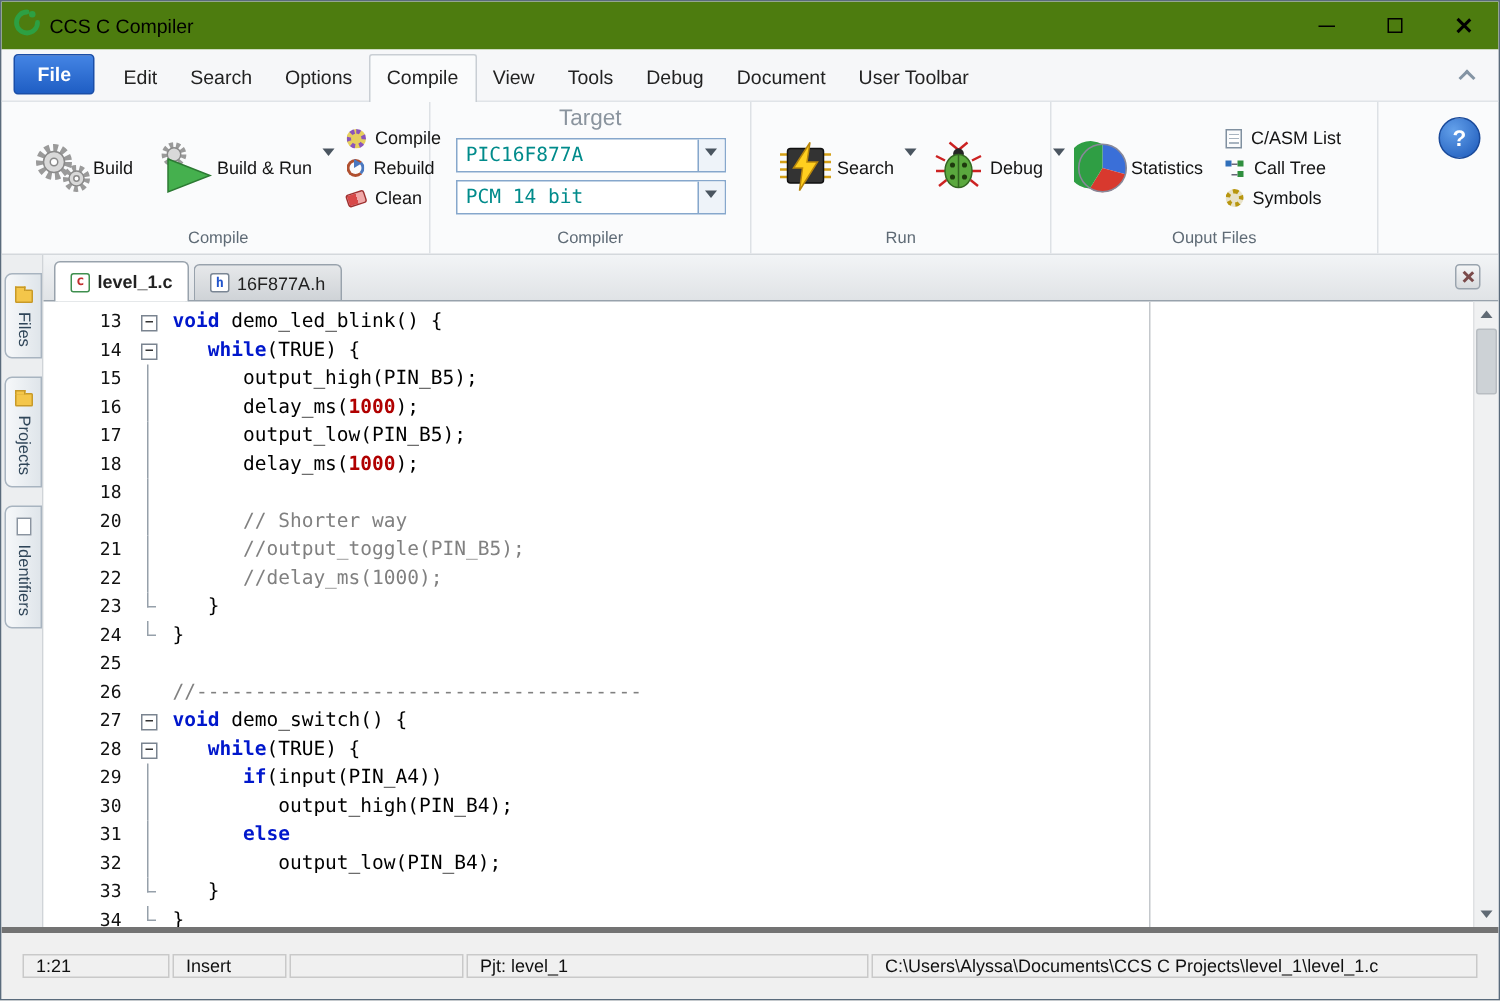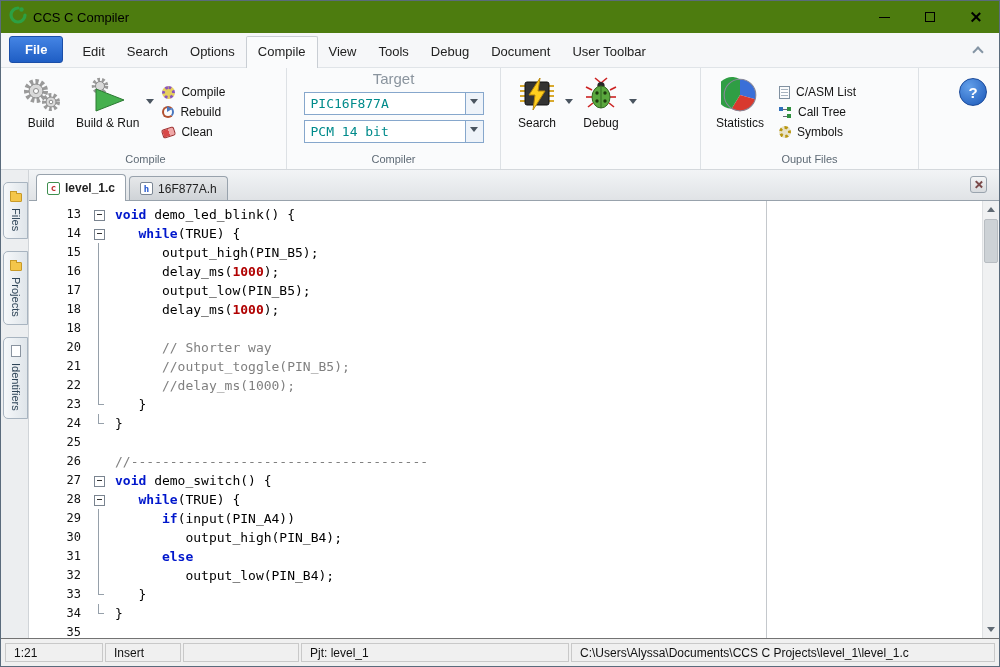--- a/index.html
+++ b/index.html
@@ -24,21 +24,21 @@
   .menu-item { font-size:13px; color:#222; padding:7px 11px 8px; white-space:nowrap; }
   .menu-item.active { background:#fafbfc; border:1px solid #c9ced4; border-bottom:none; border-radius:2px 2px 0 0; margin-bottom:-1px; padding-bottom:9px; }
   .menu-chevron { position:absolute; right:12px; top:11px; width:18px; height:14px; display:flex; justify-content:center; }
   .chev-up { width:8px; height:8px; border-top:2px solid #8494a4; border-right:2px solid #8494a4; transform:rotate(-45deg); margin-top:4px; }
 
   
   .ribbon { flex:0 0 102px; background:#fafbfc; display:flex; border-bottom:1px solid #d4d8dc; padding-left:4px; }
   .rgroup { display:flex; flex-direction:column; border-right:1px solid #dde1e5; }
   .rgroup-content { flex:1; display:flex; padding:4px 8px 0; }
   .rgroup-label { text-align:center; font-size:11px; color:#5e6a75; padding:1px 0 4px; }
-  .big-btn { display:flex; flex-direction:column; align-items:center; padding:2px 7px; border-radius:3px; }
+  .big-btn { display:flex; flex-direction:row; align-items:center; padding:2px 7px; border-radius:3px; }
   .big-btn .bicon { height:42px; display:flex; align-items:center; }
   .blabel { font-size:12px; color:#141414; white-space:nowrap; }
   .caret-down { width:0; height:0; border:4px solid transparent; border-top:5px solid #4a5560; }
   .drop-arrow { align-self:flex-start; margin-top:32px; }
   .small-col { display:flex; flex-direction:column; justify-content:center; gap:6px; margin-left:8px; }
   .small-btn { display:flex; align-items:center; gap:6px; font-size:12px; color:#141414; white-space:nowrap; }
 
   
   .icon-gear-purple { width:13px; height:13px; border-radius:50%; border:3px dotted #8a55bb; background:#e6cf5e; }
   .icon-rebuild { width:12px; height:12px; border-radius:50%; border:2px solid #b05030; border-right-color:#4a78c0; position:relative; }
@@ -99,21 +99,21 @@
   .vdivider { position:absolute; left:737px; top:0; bottom:0; width:1px; background:#c4c8cc; }
 
   .vscroll { position:absolute; right:0; top:0; bottom:0; width:17px; background:#f0f1f2; border-left:1px solid #dfe1e3; }
   .scroll-arrow { position:absolute; left:0; right:0; height:16px; display:flex; align-items:center; justify-content:center; }
   .scroll-arrow.up { top:0; } .scroll-arrow.down { bottom:0; }
   .tri-up { width:0; height:0; border:4px solid transparent; border-bottom:5px solid #606a74; margin-bottom:3px; }
   .tri-down { width:0; height:0; border:4px solid transparent; border-top:5px solid #606a74; margin-top:3px; }
   .scroll-thumb { position:absolute; left:1px; right:1px; top:18px; height:44px; background:#cdd2d6; border:1px solid #b8bdc2; border-radius:2px; }
 
   
-  .statusbar { flex:0 0 28px; background:#f0f0f0; border-top:1px solid #737373; display:flex; align-items:stretch; padding:4px; gap:2px; font-size:12px; }
+  .statusbar { flex:0 0 28px; background:#f0f0f0; border-top:4px solid #737373; display:flex; align-items:stretch; padding:14px; gap:2px; font-size:12px; }
   .sb-cell { border:1px solid #c9c9c9; display:flex; align-items:center; padding:0 8px; color:#111; white-space:nowrap; overflow:hidden; }
   .sb-cursor { flex:0 0 98px; } .sb-mode { flex:0 0 76px; } .sb-blank { flex:0 0 116px; }
   .sb-project { flex:0 0 268px; } .sb-path { flex:1; }
 </style>
 </head>
 <body>
 
 <div class="window">
 
   <div class="titlebar">
@@ -261,20 +261,21 @@
               <circle cx="17" cy="17" r="1.7" fill="#1e3a0e"></circle>
                 <circle cx="25" cy="17" r="1.7" fill="#1e3a0e"></circle>
               <circle cx="17" cy="25" r="1.7" fill="#1e3a0e"></circle>
                 <circle cx="25" cy="25" r="1.7" fill="#1e3a0e"></circle>
             </svg>
           </span>
           <span class="blabel">Debug</span>
         </div>
         <span class="drop-arrow"><i class="caret-down"></i></span>
       </div>
+      <div class="rgroup-label">Run</div>
     </div>
 
     <div class="rgroup" style="width:218px">
       <div class="rgroup-content">
         <div class="big-btn">
           <span class="bicon">
             <svg width="38" height="38" viewBox="0 0 36 36">
               <path d="M18,18 L18,3 A15,15 0 0 1 32.5,22 Z" fill="#3a6fd8"></path>
               <path d="M18,18 L32.5,22 A15,15 0 0 1 10,31 Z" fill="#d8392e"></path>
               <path d="M18,18 L10,31 A15,15 0 1 1 18,3 Z" fill="#2f9e44"></path>

